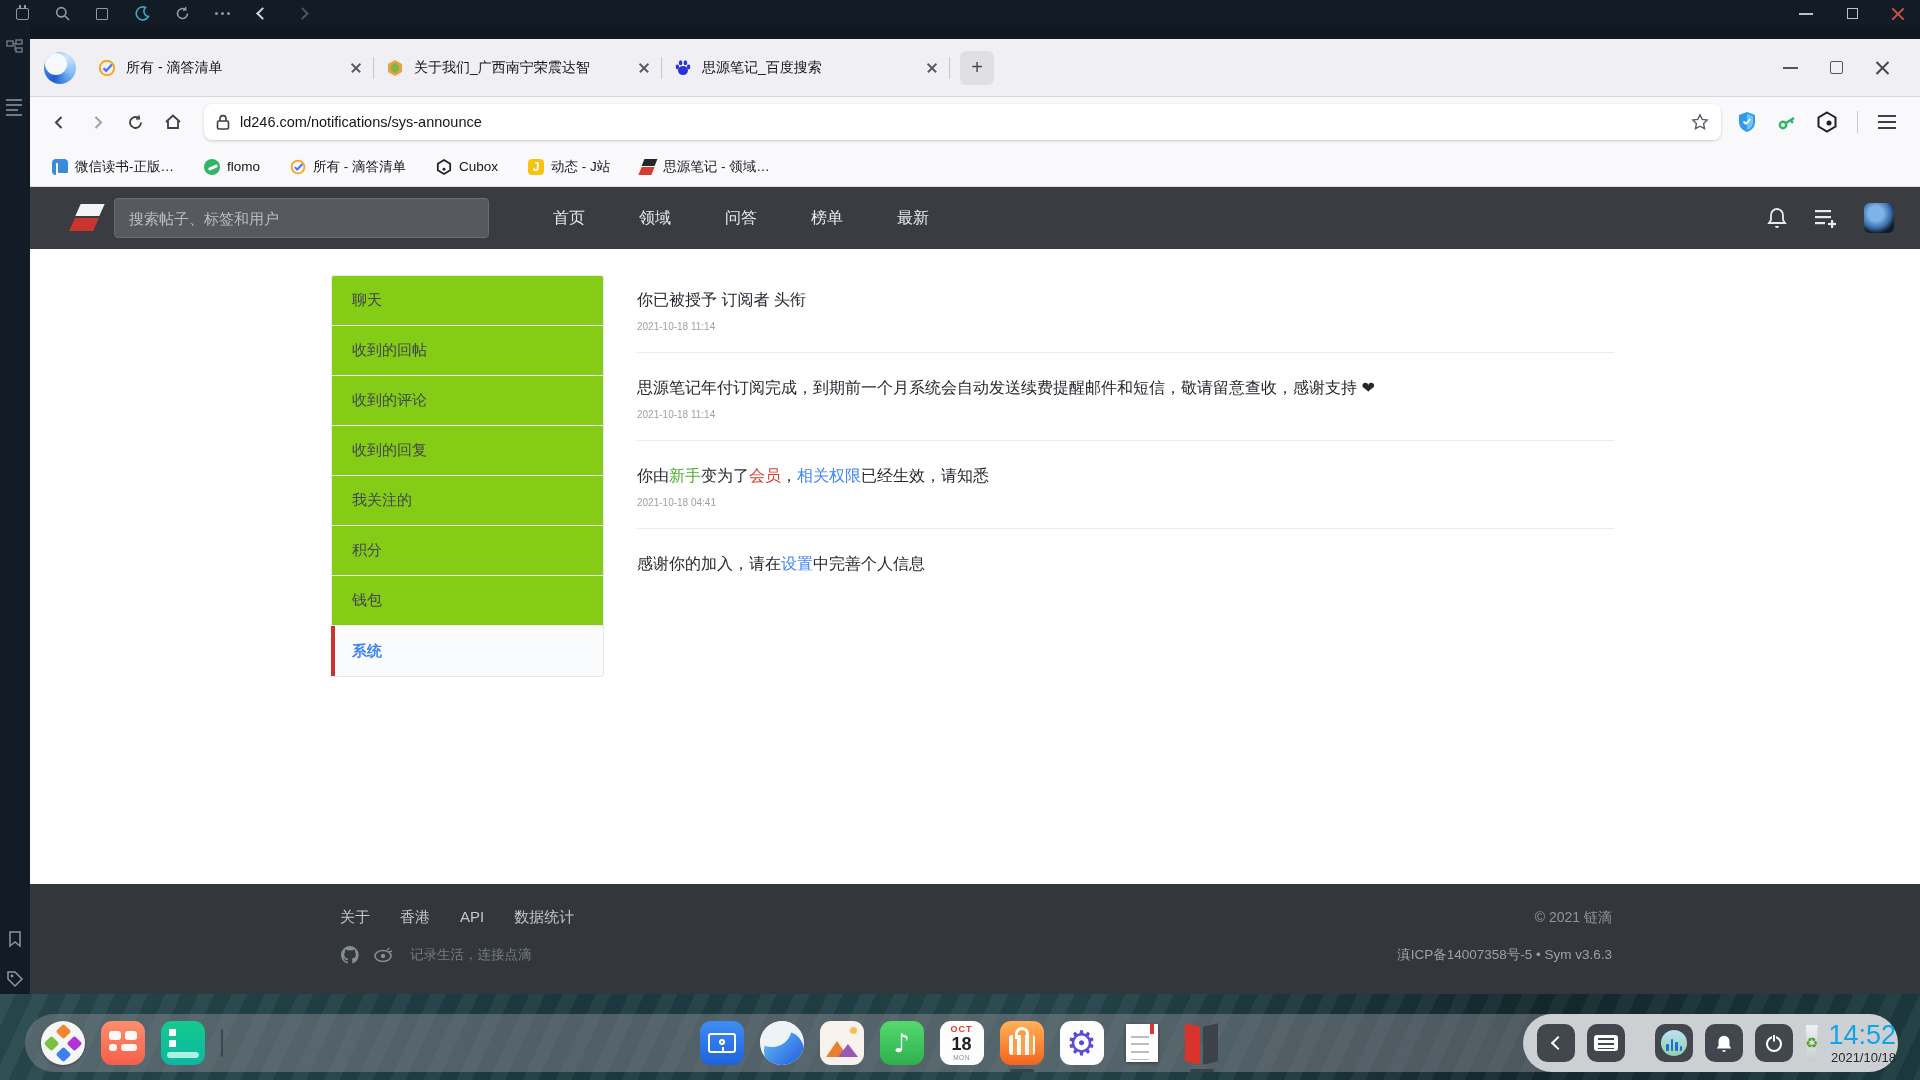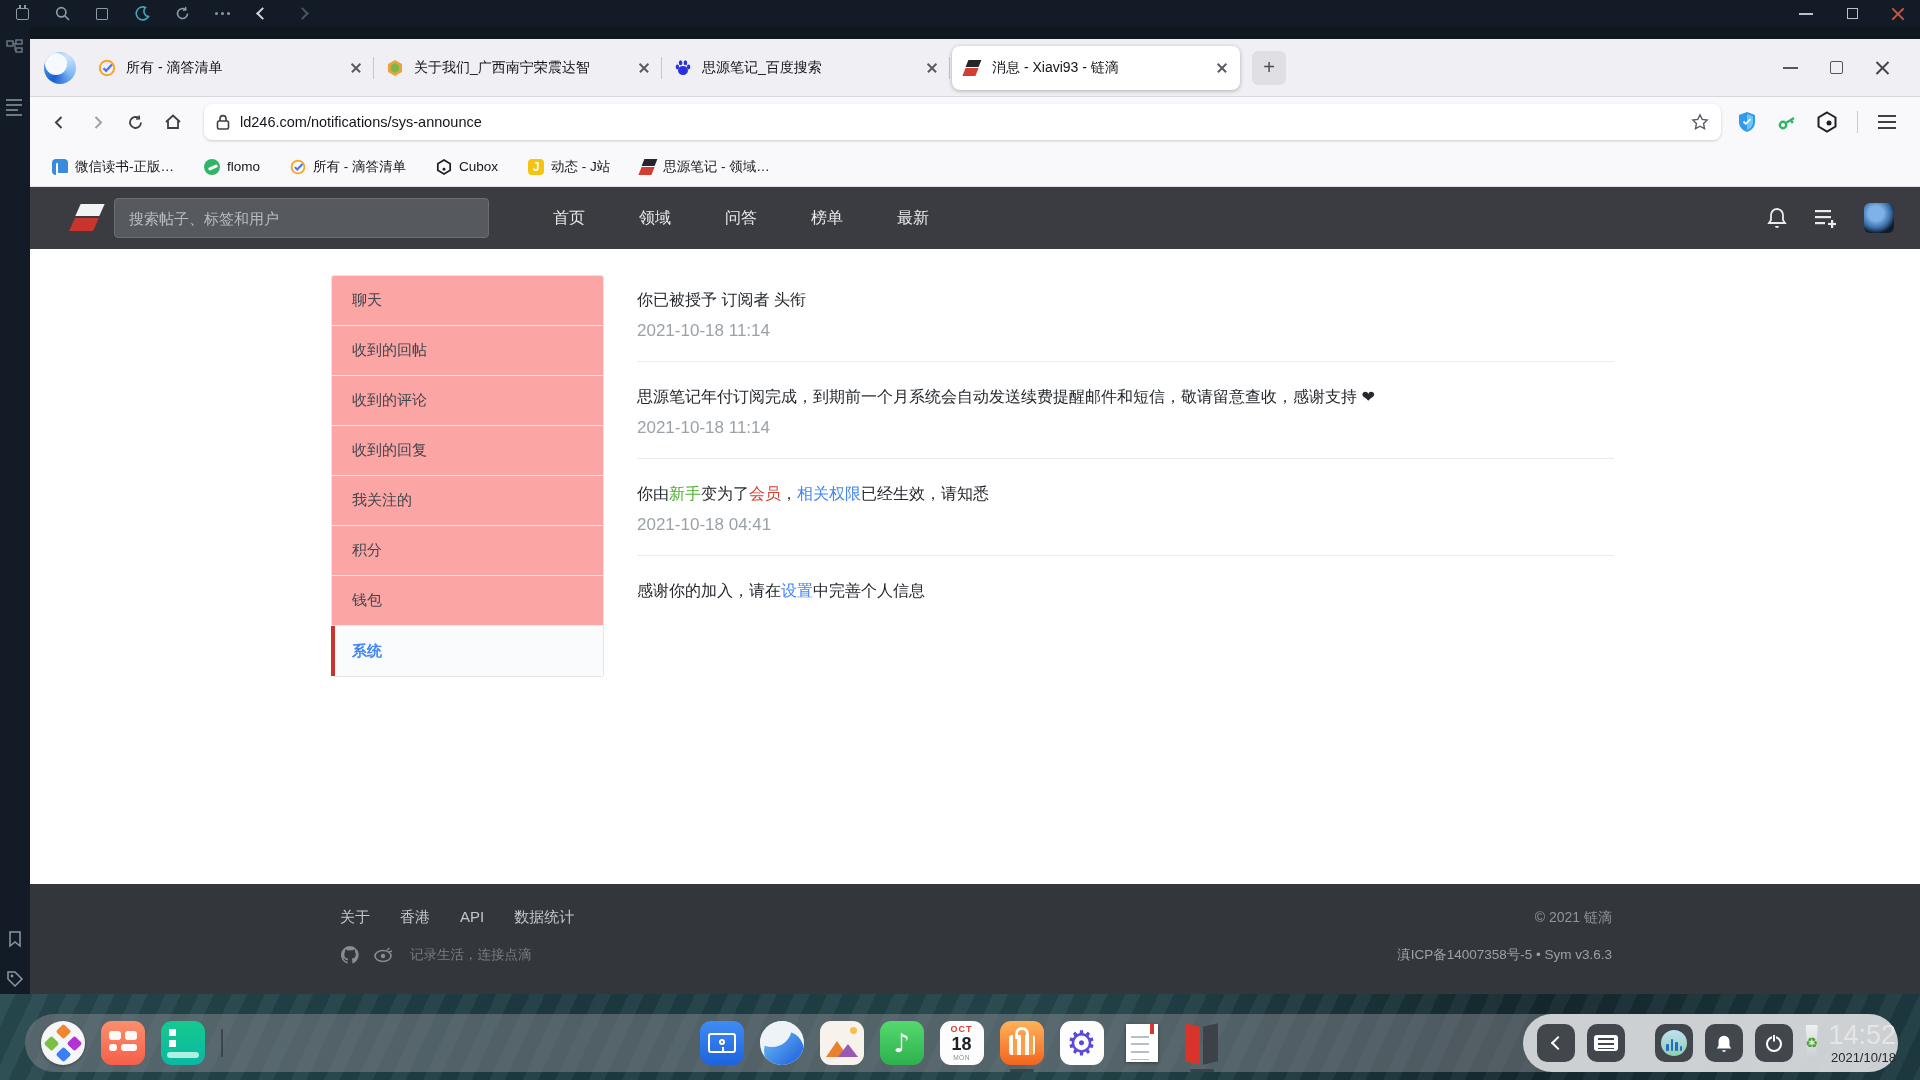--- a/index.html
+++ b/index.html
@@ -95,32 +95,32 @@
   .site-logo .p2 { left:2px; top:16px; width:24px; height:13px; background:#c9342c; transform:skewX(-24deg); }
   .site-search { width:375px; height:40px; margin-left:6px; background:#56595e; border:1px solid #6a6d72; border-radius:4px;
                  color:#b8bcc2; font-size:15px; padding:0 14px; outline:none; }
   .site-search::placeholder { color:#b8bcc2; }
   .site-nav { display:flex; gap:54px; margin-left:64px; }
   .site-nav a { color:#e8eaec; font-size:16px; text-decoration:none; }
   .header-right { margin-left:auto; display:flex; align-items:center; gap:26px; }
   .avatar { width:30px; height:30px; border-radius:6px; background:radial-gradient(circle at 40% 35%,#7fb2e8 0 28%,#3a6ea8 55%,#101c2c 75%); }
 
   .site-body { flex:1; position:relative; }
-  .side-card { position:absolute; left:301px; top:26px; width:273px; border:1px solid #e4e6e8; border-radius:3px; background:#fca5a5; }
+  .side-card { position:absolute; left:301px; top:26px; width:273px; border:1px solid #e4e6e8; border-radius:3px; background:#84cc16; }
   .side-item { height:50px; display:flex; align-items:center; padding-left:20px; font-size:15px; color:#41464c;
                border-bottom:1px solid #ececee; position:relative; }
   .side-item:last-child { border-bottom:none; }
   .side-item.active { background:#fafbfc; color:var(--blue); font-weight:bold; }
   .side-item.active::before { content:""; position:absolute; left:-1px; top:0; bottom:0; width:4px; background:var(--red); }
 
   .notif-list { position:absolute; left:607px; top:40px; width:977px; }
   .notif { padding-bottom:20px; margin-bottom:24px; border-bottom:1px solid #ececee; }
   .notif:last-child { border-bottom:none; }
   .notif-title { font-size:16px; color:#25292e; line-height:22px; }
-  .notif-time { margin-top:10px; font-size:17px; color:#9aa2a8; }
+  .notif-time { margin-top:10px; font-size:10px; color:#9aa2a8; }
   .c-green { color:var(--green); } .c-red { color:var(--red2); } .c-blue { color:var(--blue); }
 
   .site-footer { height:122px; background:#33363b; padding:24px 308px 0 310px; }
   .f-row1 { display:flex; align-items:baseline; }
   .f-links { display:flex; gap:30px; }
   .f-links a { color:#c2c7cd; font-size:15px; text-decoration:none; }
   .f-copy { margin-left:auto; color:#8e959c; font-size:14px; }
   .f-row2 { margin-top:18px; display:flex; align-items:center; color:#767d85; font-size:13.5px; }
   .f-row2 .slogan { margin-left:16px; }
   .f-icp { margin-left:auto; color:#9aa1a8; font-size:13.5px; }
@@ -195,21 +195,21 @@
               background-image:linear-gradient(180deg,#fff 0 3px,#42474d 3px 5px,#fff 5px 8px,#42474d 8px 10px,#fff 10px 13px,#42474d 13px 14px,#fff 14px);
               background-size:16px 16px; background-position:4px 0; background-repeat:no-repeat; }
   .tray-div { width:2px; height:30px; background:#60656b; border-radius:1px; margin:0 14px 0 4px; }
   .tray-sound { width:26px; height:26px; border-radius:50%; background:linear-gradient(180deg,#bfe0f5,#8fd0a9); display:flex; align-items:flex-end; justify-content:center; gap:2px; padding-bottom:5px; }
   .tray-sound i { width:2.5px; background:#1f6fd0; border-radius:1px; }
   .tray-sound i:nth-child(1){height:7px;} .tray-sound i:nth-child(2){height:12px;} .tray-sound i:nth-child(3){height:9px;} .tray-sound i:nth-child(4){height:5px;}
   .trash { width:30px; height:36px; margin-right:10px; position:relative;
            background:linear-gradient(180deg,#eef0f2,#c9cdd1); clip-path:polygon(6% 0,94% 0,82% 100%,18% 100%); display:flex; align-items:center; justify-content:center; }
   .trash span { color:#4aa427; font-size:15px; font-family:"DejaVu Sans",sans-serif; }
   .clock { margin-left:auto; margin-right:20px; text-align:right; line-height:1.05; }
-  .clock .time { font-size:27px; color:#e5e5e5; }
+  .clock .time { font-size:27px; color:#0ea5e9; }
   .clock .date { font-size:13px; color:#262b30; margin-top:2px; }
 </style>
 </head>
 <body>
 
 <div class="screen">
 
   <div class="topbar">
     <div class="topbar-left">
       <div class="tb-ic">
@@ -325,28 +325,20 @@
               <ellipse cx="14.6" cy="8" rx="1.7" ry="2.4" fill="#2932e1"></ellipse>
               <ellipse cx="6.6" cy="3.8" rx="1.8" ry="2.5" fill="#2932e1"></ellipse>
               <ellipse cx="11.4" cy="3.8" rx="1.8" ry="2.5" fill="#2932e1"></ellipse>
             </svg>
         </span>
         <span class="tab-title">思源笔记_百度搜索</span>
         <span class="tab-close"></span>
         <span class="sep"></span>
       </div>
 
-      <div class="tab active">
-        <span class="fav logo-ld">
-            <i class="p1"></i>
-            <i class="p2"></i>
-          </span>
-        <span class="tab-title">消息 - Xiavi93 - 链滴</span>
-        <span class="tab-close"></span>
-      </div>
 
       <div class="newtab">+</div>
       <div class="tabbar-spacer"></div>
       <div class="tabbar-controls">
         <div class="bw-min"></div>
         <div class="bw-max"></div>
         <div class="bw-close"></div>
       </div>
     </div>
 

